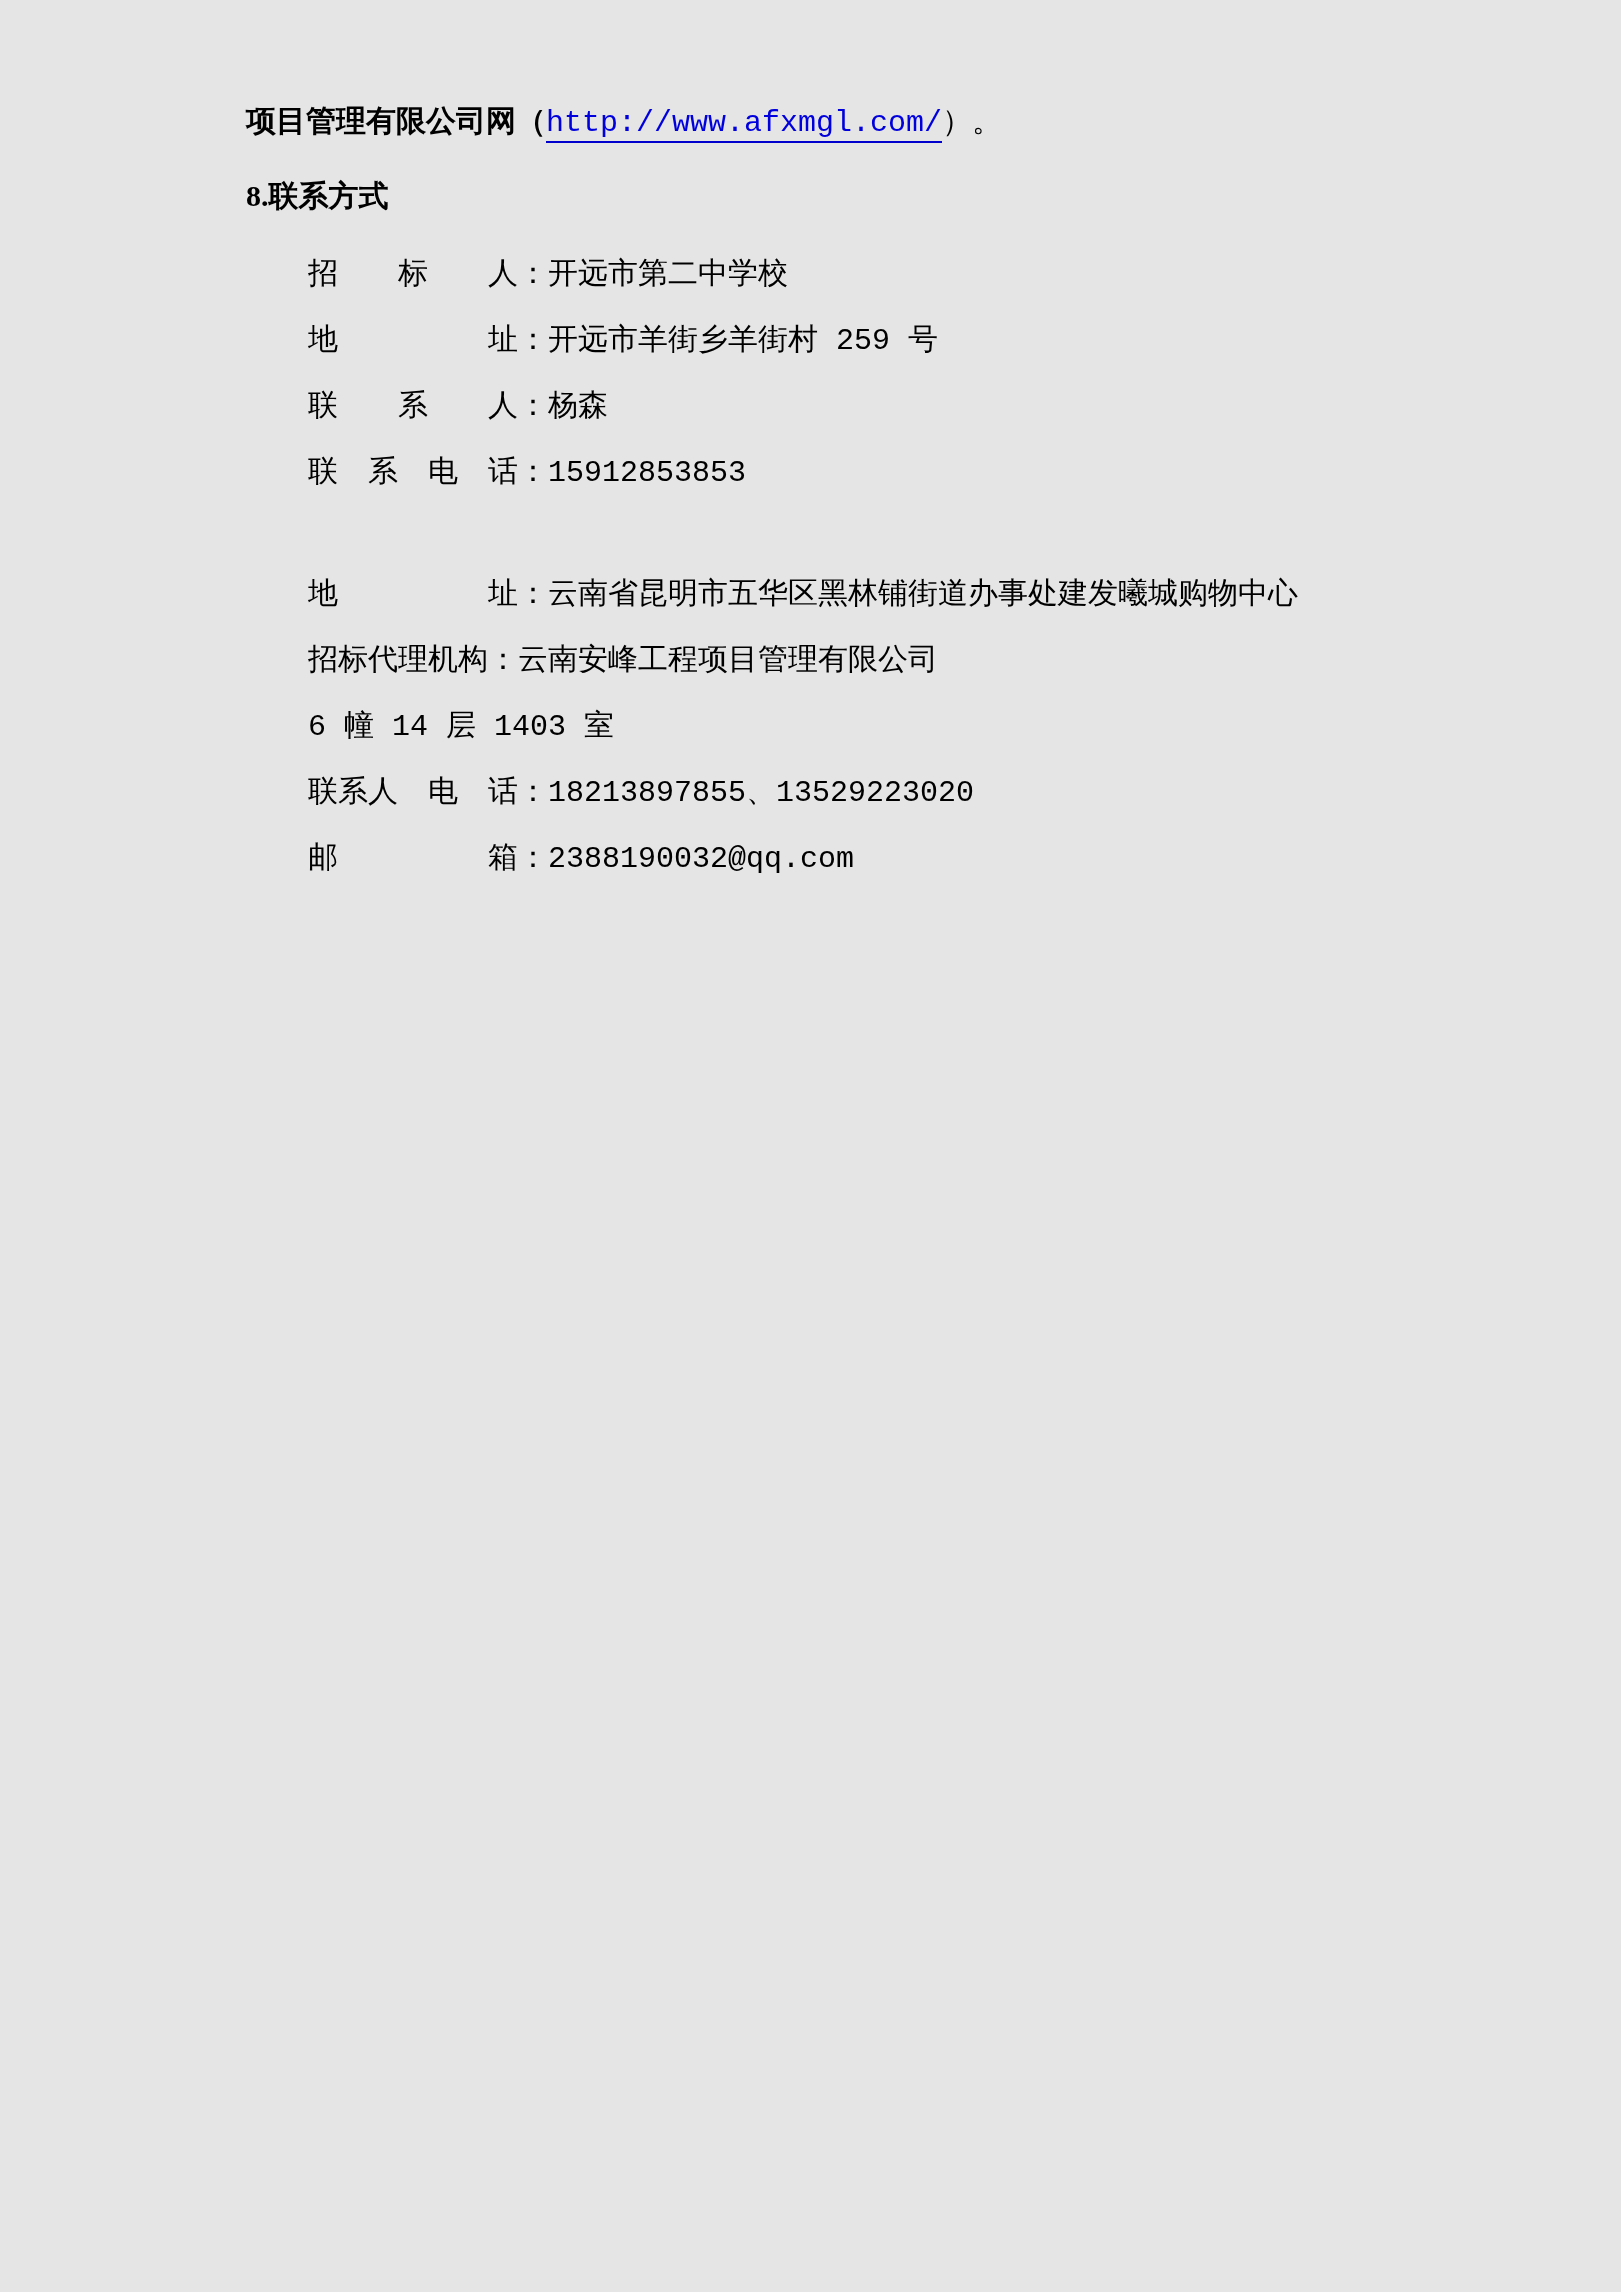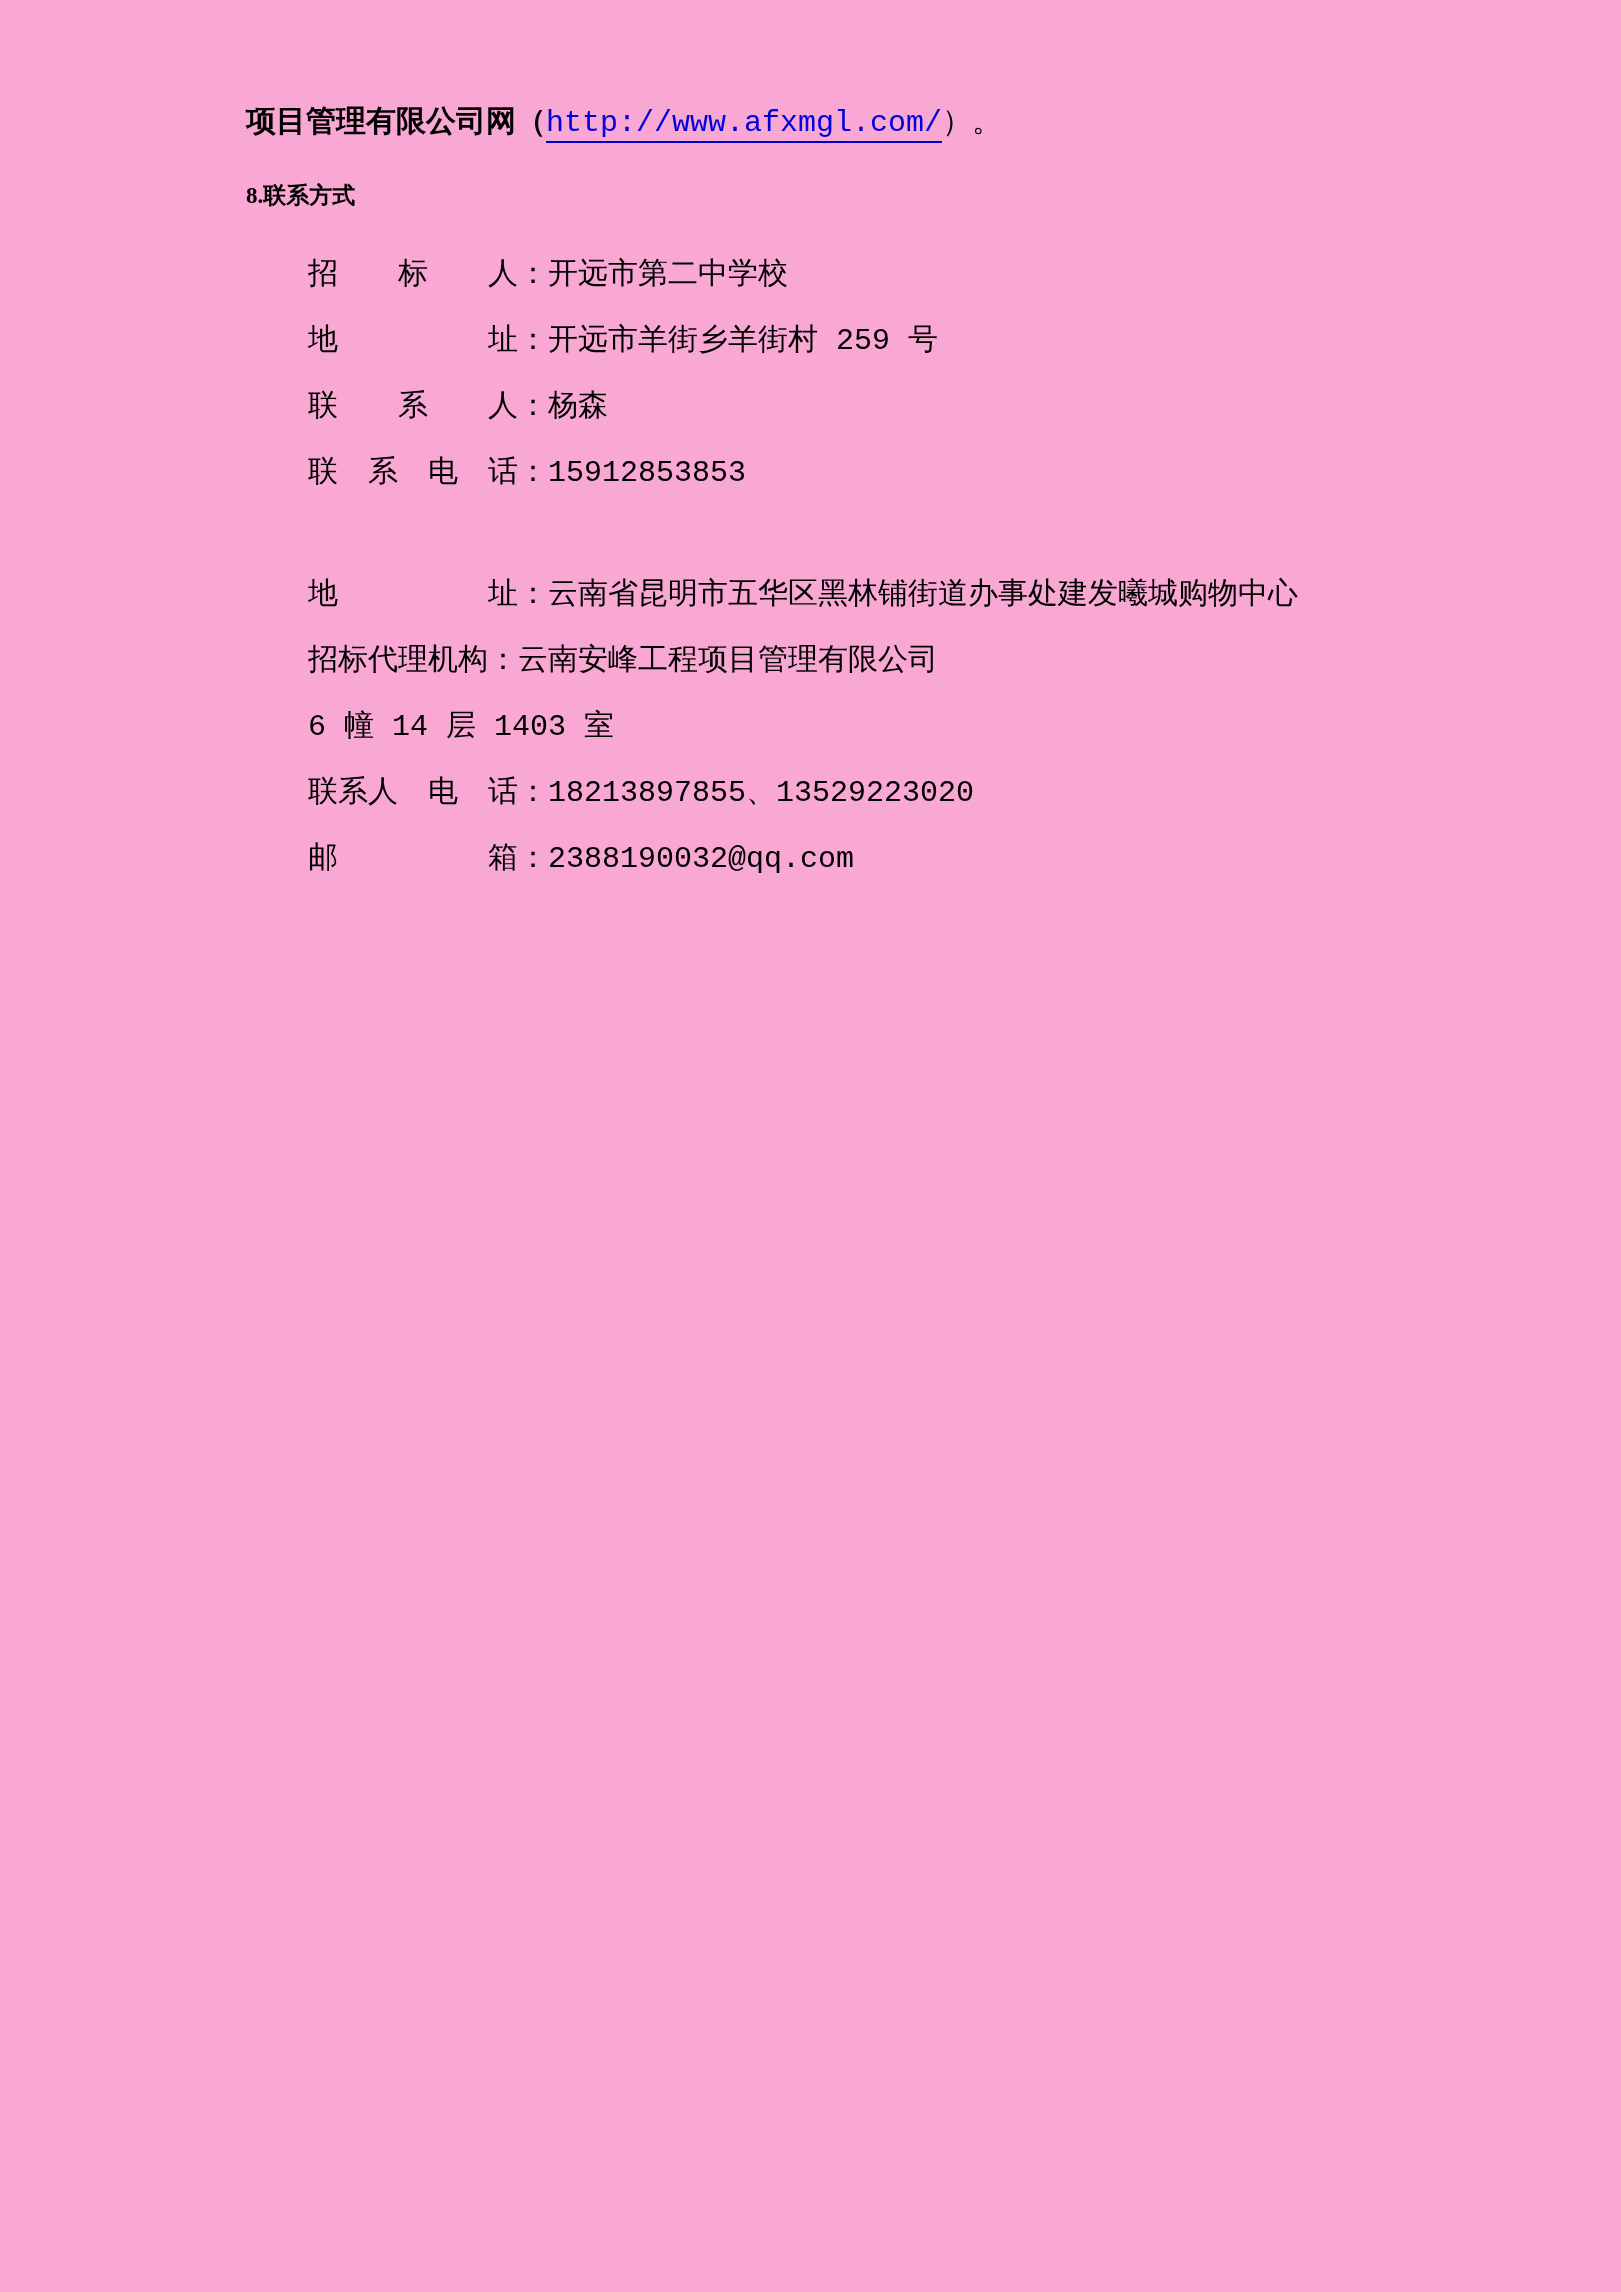--- a/index.html
+++ b/index.html
@@ -13,21 +13,21 @@
     color: #000000;
     font-family: "Liberation Serif", "DejaVu Serif", serif;
     font-size: 30px;
     overflow: hidden;
   }
   .page {
     box-sizing: border-box;
     width: 1621px;
     height: 2293px;
     padding: 71px 167px 0 246px;
-    background: #f9a8d4;
+    background: #e5e5e5;
   }
   
   .intro {
     line-height: 39px;
     white-space: pre;
   }
   .intro .cjk-bold {
     font-weight: 700;
   }
   .mono {
@@ -37,21 +37,21 @@
     color: #0000dd;
     text-decoration: none;
     border-bottom: 2.9px solid #0000cc;
     padding-bottom: 1px;
     cursor: pointer;
   }
   
   .heading {
     margin: 31px 0 0 0;
     line-height: 43px;
-    font-size: 23px;
+    font-size: 30px;
     font-weight: 700;
     white-space: pre;
   }
   
   .rows {
     margin-left: 62px;
   }
   .block1 { margin-top: 23.5px; }
   .block2 { margin-top: 56px; }
   .row {

